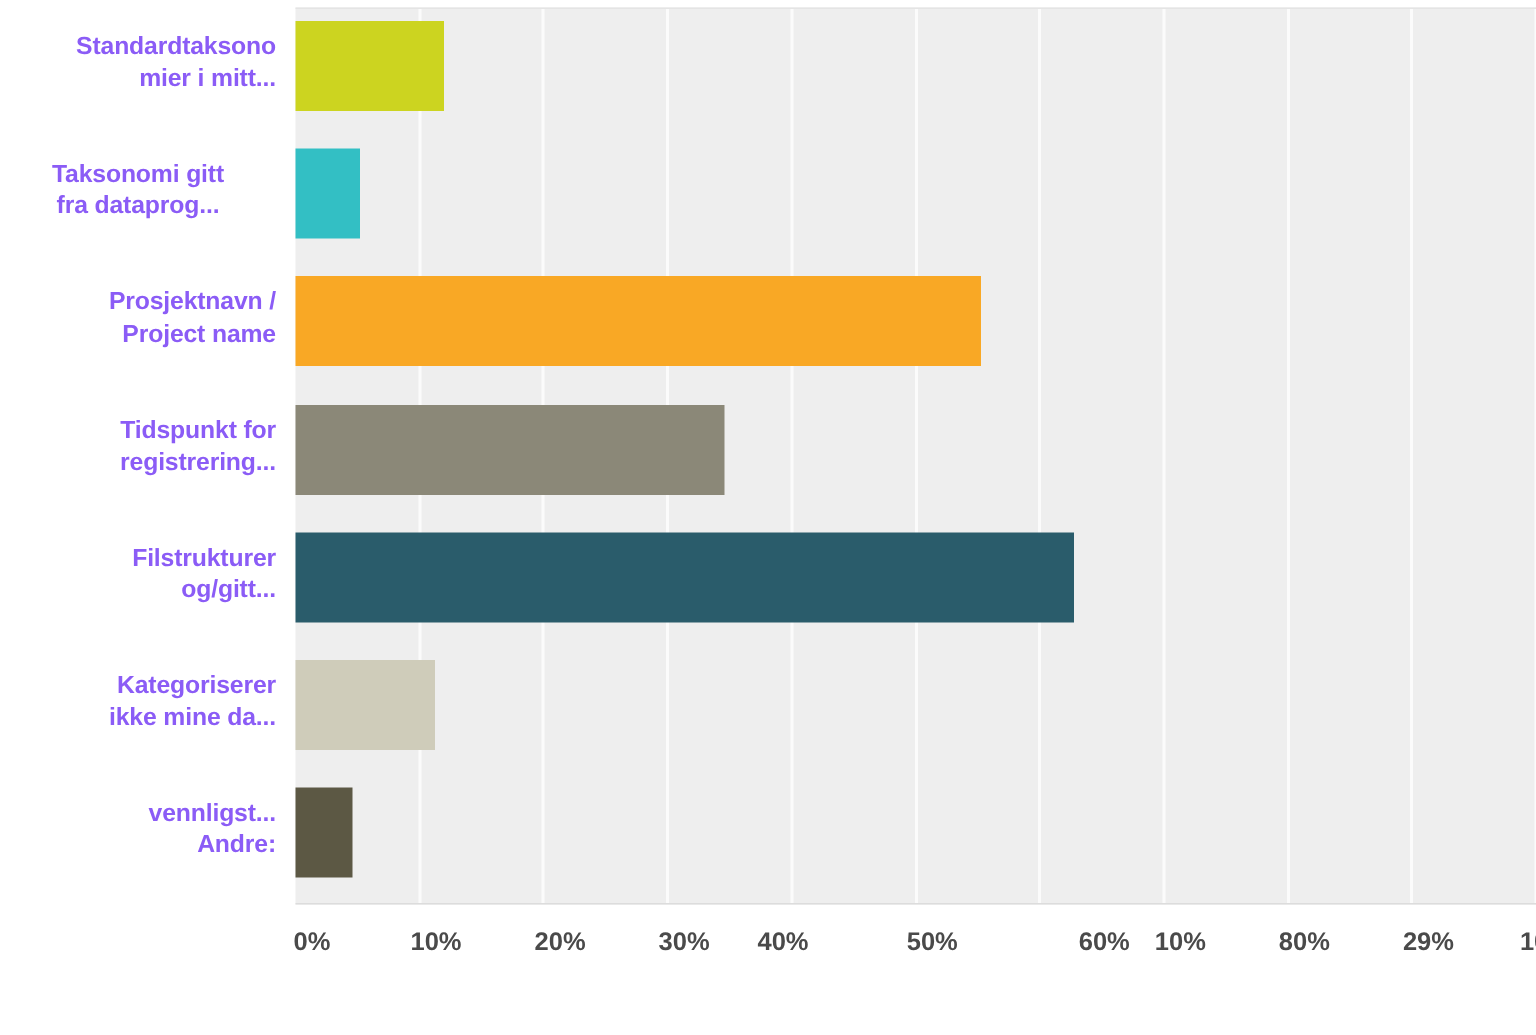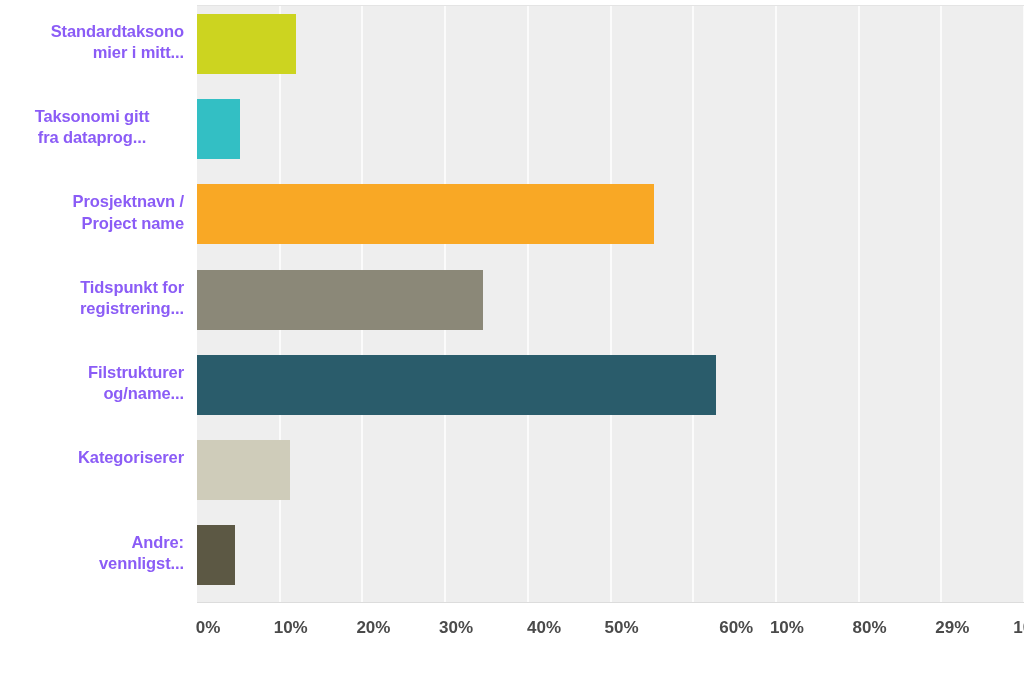--- a/index.html
+++ b/index.html
@@ -102,28 +102,29 @@
       <div class="cat-label" style="top: 191.4px;">
         <span>Prosjektnavn /</span>
         <span>Project name</span>
       </div>
       <div class="cat-label" style="top: 276.6px;">
         <span>Tidspunkt for</span>
         <span>registrering...</span>
       </div>
       <div class="cat-label" style="top: 361.8px;">
         <span>Filstrukturer</span>
-        <span>og/name...</span>
+        <span>og/gitt...</span>
       </div>
       <div class="cat-label" style="top: 447px;">
         <span>Kategoriserer</span>
+        <span>ikke mine da...</span>
       </div>
       <div class="cat-label" style="top: 532.2px;">
+        <span>vennligst...</span>
         <span>Andre:</span>
-        <span>vennligst...</span>
       </div>
     </div>
 
   <div id="plot-area">
       <div class="gridline" style="left: 81.7px;"></div>
       <div class="gridline" style="left: 164.4px;"></div>
       <div class="gridline" style="left: 247.1px;"></div>
       <div class="gridline" style="left: 329.8px;"></div>
       <div class="gridline" style="left: 412.5px;"></div>
       <div class="gridline" style="left: 495.2px;"></div>
@@ -138,21 +139,21 @@
       <div class="bar" style="top: 348.8px; height: 60px; width: 518.529px; background: rgb(42, 92, 107);"></div>
       <div class="bar" style="top: 434px; height: 60px; width: 93.451px; background: rgb(207, 204, 186);"></div>
       <div class="bar" style="top: 519.2px; height: 60px; width: 38.042px; background: rgb(92, 88, 68);"></div>
     </div>
 
   <div id="value-axis">
       <div class="tick-label" style="left: 11px;">0%</div>
       <div class="tick-label" style="left: 93.7px;">10%</div>
       <div class="tick-label" style="left: 176.4px;">20%</div>
       <div class="tick-label" style="left: 259.1px;">30%</div>
-      <div class="tick-label" style="left: 347px;">40%</div>
+      <div class="tick-label" style="left: 325px;">40%</div>
       <div class="tick-label" style="left: 424.5px;">50%</div>
       <div class="tick-label" style="left: 507.2px; margin-left: 32px;">60%</div>
       <div class="tick-label" style="left: 589.9px;">10%</div>
       <div class="tick-label" style="left: 672.6px;">80%</div>
       <div class="tick-label" style="left: 755.3px;">29%</div>
       <div class="tick-label" style="left: 838px;">100%</div>
     </div>
 
 </div>
 

